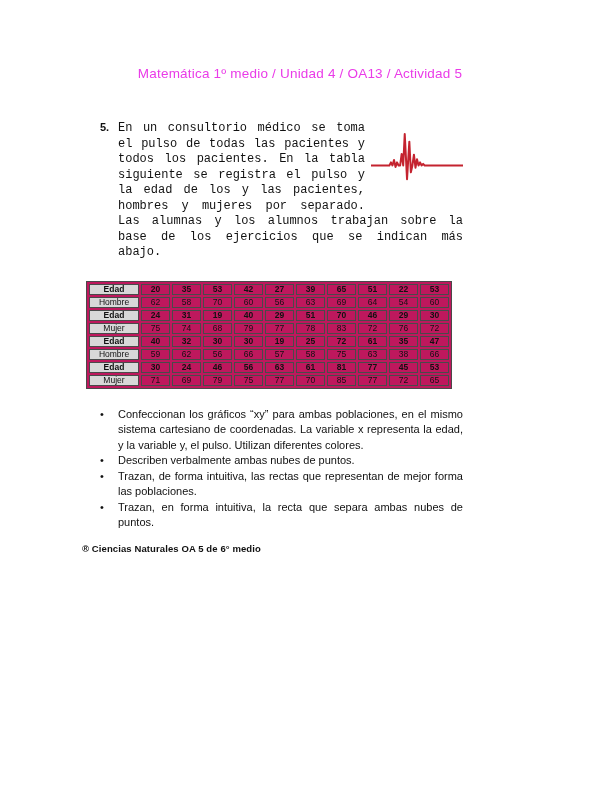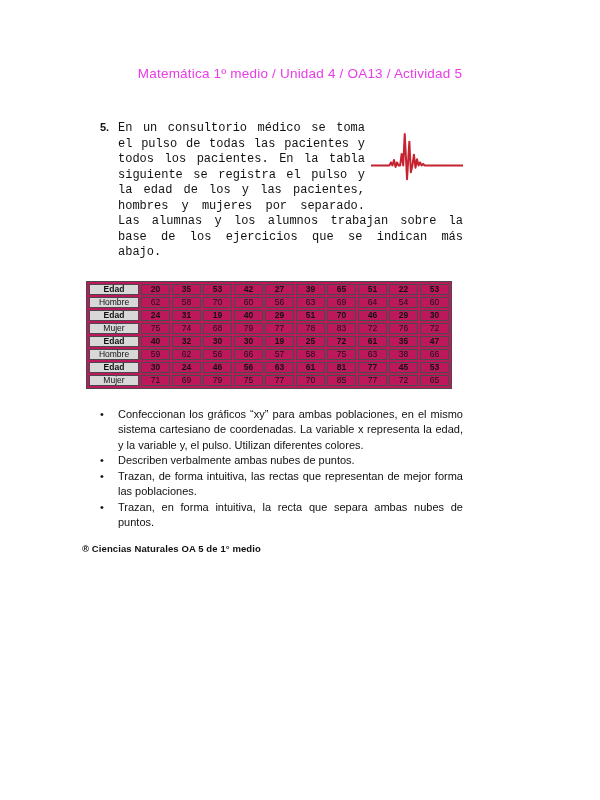--- a/index.html
+++ b/index.html
@@ -191,16 +191,16 @@
         <span class="bullet-marker">•</span>
         <span class="bullet-text">Trazan, de forma intuitiva, las rectas que representan de mejor forma las poblaciones.</span>
       </li>
       <li>
         <span class="bullet-marker">•</span>
         <span class="bullet-text">Trazan, en forma intuitiva, la recta que separa ambas nubes de puntos.</span>
       </li>
     </ul>
 
   <div class="footnotes" id="footnotes">
-      <div class="footnote">® Ciencias Naturales OA 5 de 1° medio</div>
+      <div class="footnote">® Ciencias Naturales OA 5 de 6° medio</div>
     </div>
 
 </div>
 
 </body></html>

